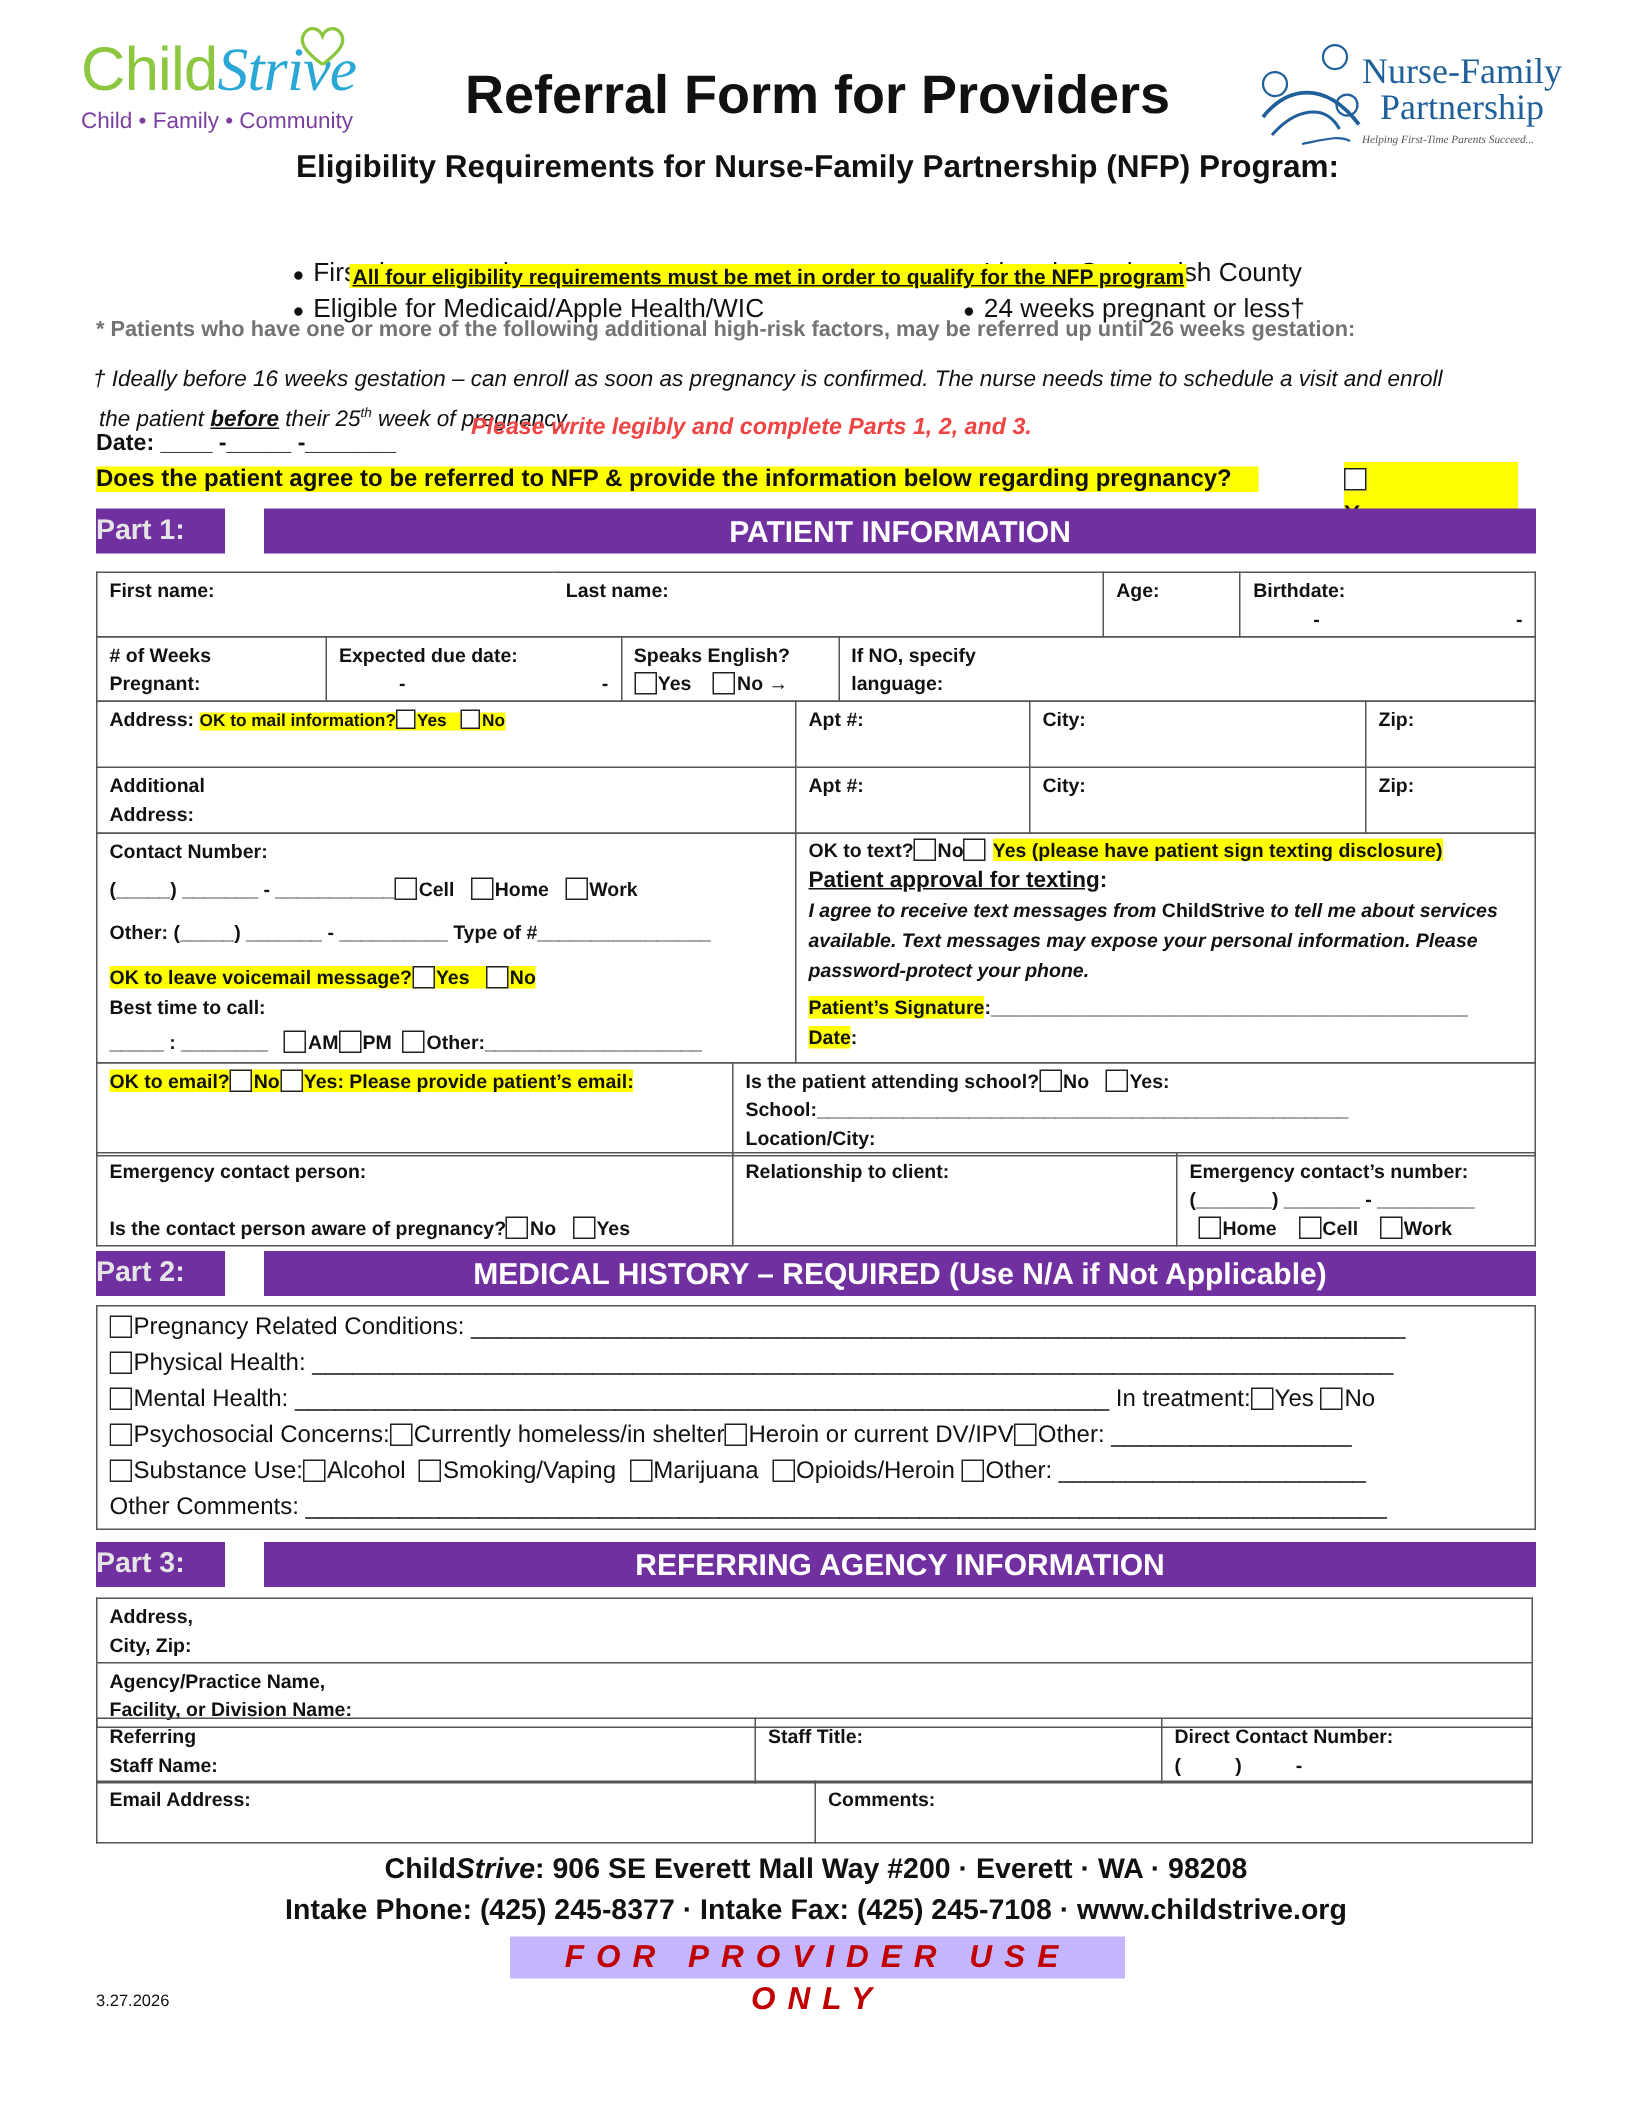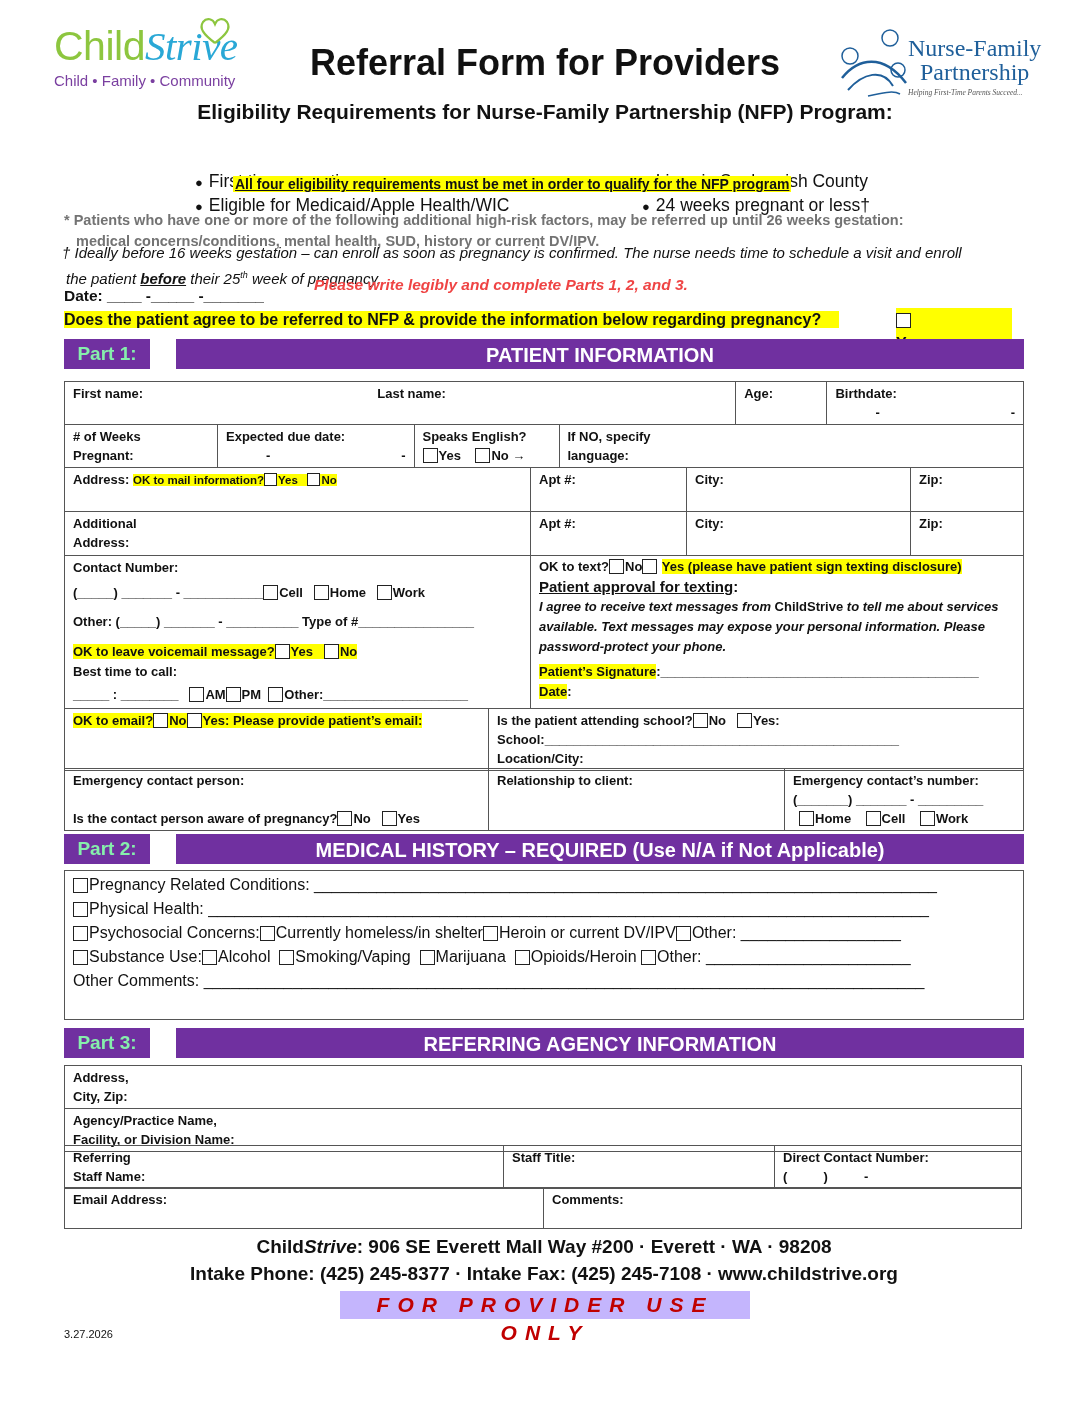--- a/index.html
+++ b/index.html
@@ -29,21 +29,21 @@
   #note-all { left: 233px; top: 176px; font-size: 14px; font-weight: bold; text-decoration: underline; padding: 0 2px; }
   #note-risk { left: 64px; top: 210px; width: 980px; font-size: 14.5px; font-weight: bold; line-height: 21px; color: #737373; }
   #note-ideal { left: 62px; top: 241px; width: 990px; font-size: 15px; font-style: italic; line-height: 23px; }
   #date-line { left: 64px; top: 287px; font-size: 15.5px; font-weight: bold; }
   #legibly { left: 314px; top: 276px; font-size: 15.5px; font-weight: bold; font-style: italic; color: #ef4444; }
   #agree { left: 64px; top: 308px; width: 948px; height: 24px; font-size: 16px; font-weight: bold; line-height: 24px; padding-left: 0; }
   #agree .t { background: #ffff00; padding-right: 18px; }
   #agree .yes-wrap { position: absolute; left: 832px; top: 0; }
 
   
-  .part-label { position: absolute; left: 64px; width: 86px; height: 30px; background: #7030a0; color: #86efac; font-size: 19px; font-weight: bold; line-height: 30px; text-align: center; }
+  .part-label { position: absolute; left: 64px; width: 86px; height: 30px; background: #7030a0; color: #e5e5e5; font-size: 19px; font-weight: bold; line-height: 30px; text-align: left; }
   .part-title { position: absolute; left: 176px; width: 848px; height: 30px; background: #7030a0; color: #fff; font-size: 20px; font-weight: bold; line-height: 32px; text-align: center; }
 
   
   table.grid { position: absolute; border-collapse: collapse; }
   table.grid td { border: 1.5px solid #555; vertical-align: top; font-size: 13px; font-weight: bold; padding: 2px 8px; line-height: 19px; }
 
   
   #p2-box { left: 64px; top: 870px; width: 960px; height: 150px; border: 1.5px solid #555; padding: 2px 8px; font-size: 16px; line-height: 24px; }
   #p2-box .row { white-space: nowrap; overflow: hidden; }
 
@@ -82,21 +82,20 @@
 
 <div id="elig-title" class="abs">Eligibility Requirements for Nurse-Family Partnership (NFP) Program:</div>
 <div class="abs req bullet" style="left:195px;top:128px"><span>First time parenting person</span></div>
 <div class="abs req bullet" style="left:642px;top:128px"><span>Lives in Snohomish County</span></div>
 <div class="abs req bullet" style="left:195px;top:152px"><span>Eligible for Medicaid/Apple Health/WIC</span></div>
 <div class="abs req bullet" style="left:642px;top:152px"><span>24 weeks pregnant or less†</span></div>
 
 <div id="note-all" class="abs hl">All four eligibility requirements must be met in order to qualify for the NFP program</div>
 <div id="note-risk" class="abs">
   <div>* Patients who have one or more of the following additional high-risk factors, may be referred up until 26 weeks gestation:</div>
-  <div style="padding-left:12px">medical concerns/conditions, mental health, SUD, history or current DV/IPV.</div>
 </div>
 <div id="note-ideal" class="abs">
   <div>† Ideally before 16 weeks gestation – can enroll as soon as pregnancy is confirmed. The nurse needs time to schedule a visit and enroll</div>
   <div style="padding-left:4px"><span>the patient </span><b style="text-decoration:underline">before</b><span> their 25</span><sup style="font-size:9px">th</sup><span> week of pregnancy.</span></div>
 </div>
 
 <div id="date-line" class="abs">Date: ____ -_____ -_______</div>
 <div id="legibly" class="abs">Please write legibly and complete Parts 1, 2, and 3.</div>
 
 <div id="agree" class="abs">
@@ -215,20 +214,21 @@
   </tr>
 </tbody>
   </table>
 
 <div class="part-label" style="top:834px">Part 2:</div>
 <div class="part-title" style="top:834px">MEDICAL HISTORY – REQUIRED (Use N/A if Not Applicable)</div>
 
 <div id="p2-box" class="abs">
   <div class="row"><span class="cb"></span><span>Pregnancy Related Conditions:</span> <span>______________________________________________________________________</span></div>
   <div class="row"><span class="cb"></span><span>Physical Health:</span> <span>_________________________________________________________________________________</span></div>
+  <div class="row"><span class="cb"></span><span>Mental Health:</span> <span>_____________________________________________________________</span> <span>In treatment:</span><span class="cb"></span><span>Yes</span> <span class="cb"></span><span>No</span></div>
   <div class="row"><span class="cb"></span><span>Psychosocial Concerns:</span><span class="cb"></span><span>Currently homeless/in shelter</span><span class="cb"></span><span>Heroin or current DV/IPV</span><span class="cb"></span><span>Other:</span> <span>__________________</span></div>
   <div class="row"><span class="cb"></span><span>Substance Use:</span><span class="cb"></span><span>Alcohol</span>&nbsp; <span class="cb"></span><span>Smoking/Vaping</span>&nbsp; <span class="cb"></span><span>Marijuana</span>&nbsp; <span class="cb"></span><span>Opioids/Heroin</span> <span class="cb"></span><span>Other:</span> <span>_______________________</span></div>
   <div class="row"><span>Other Comments:</span> <span>_________________________________________________________________________________</span></div>
 </div>
 
 <div class="part-label" style="top:1028px">Part 3:</div>
 <div class="part-title" style="top:1028px">REFERRING AGENCY INFORMATION</div>
 
 <table class="grid" style="left:64px;top:1065px;width:958px">
   <tbody>

